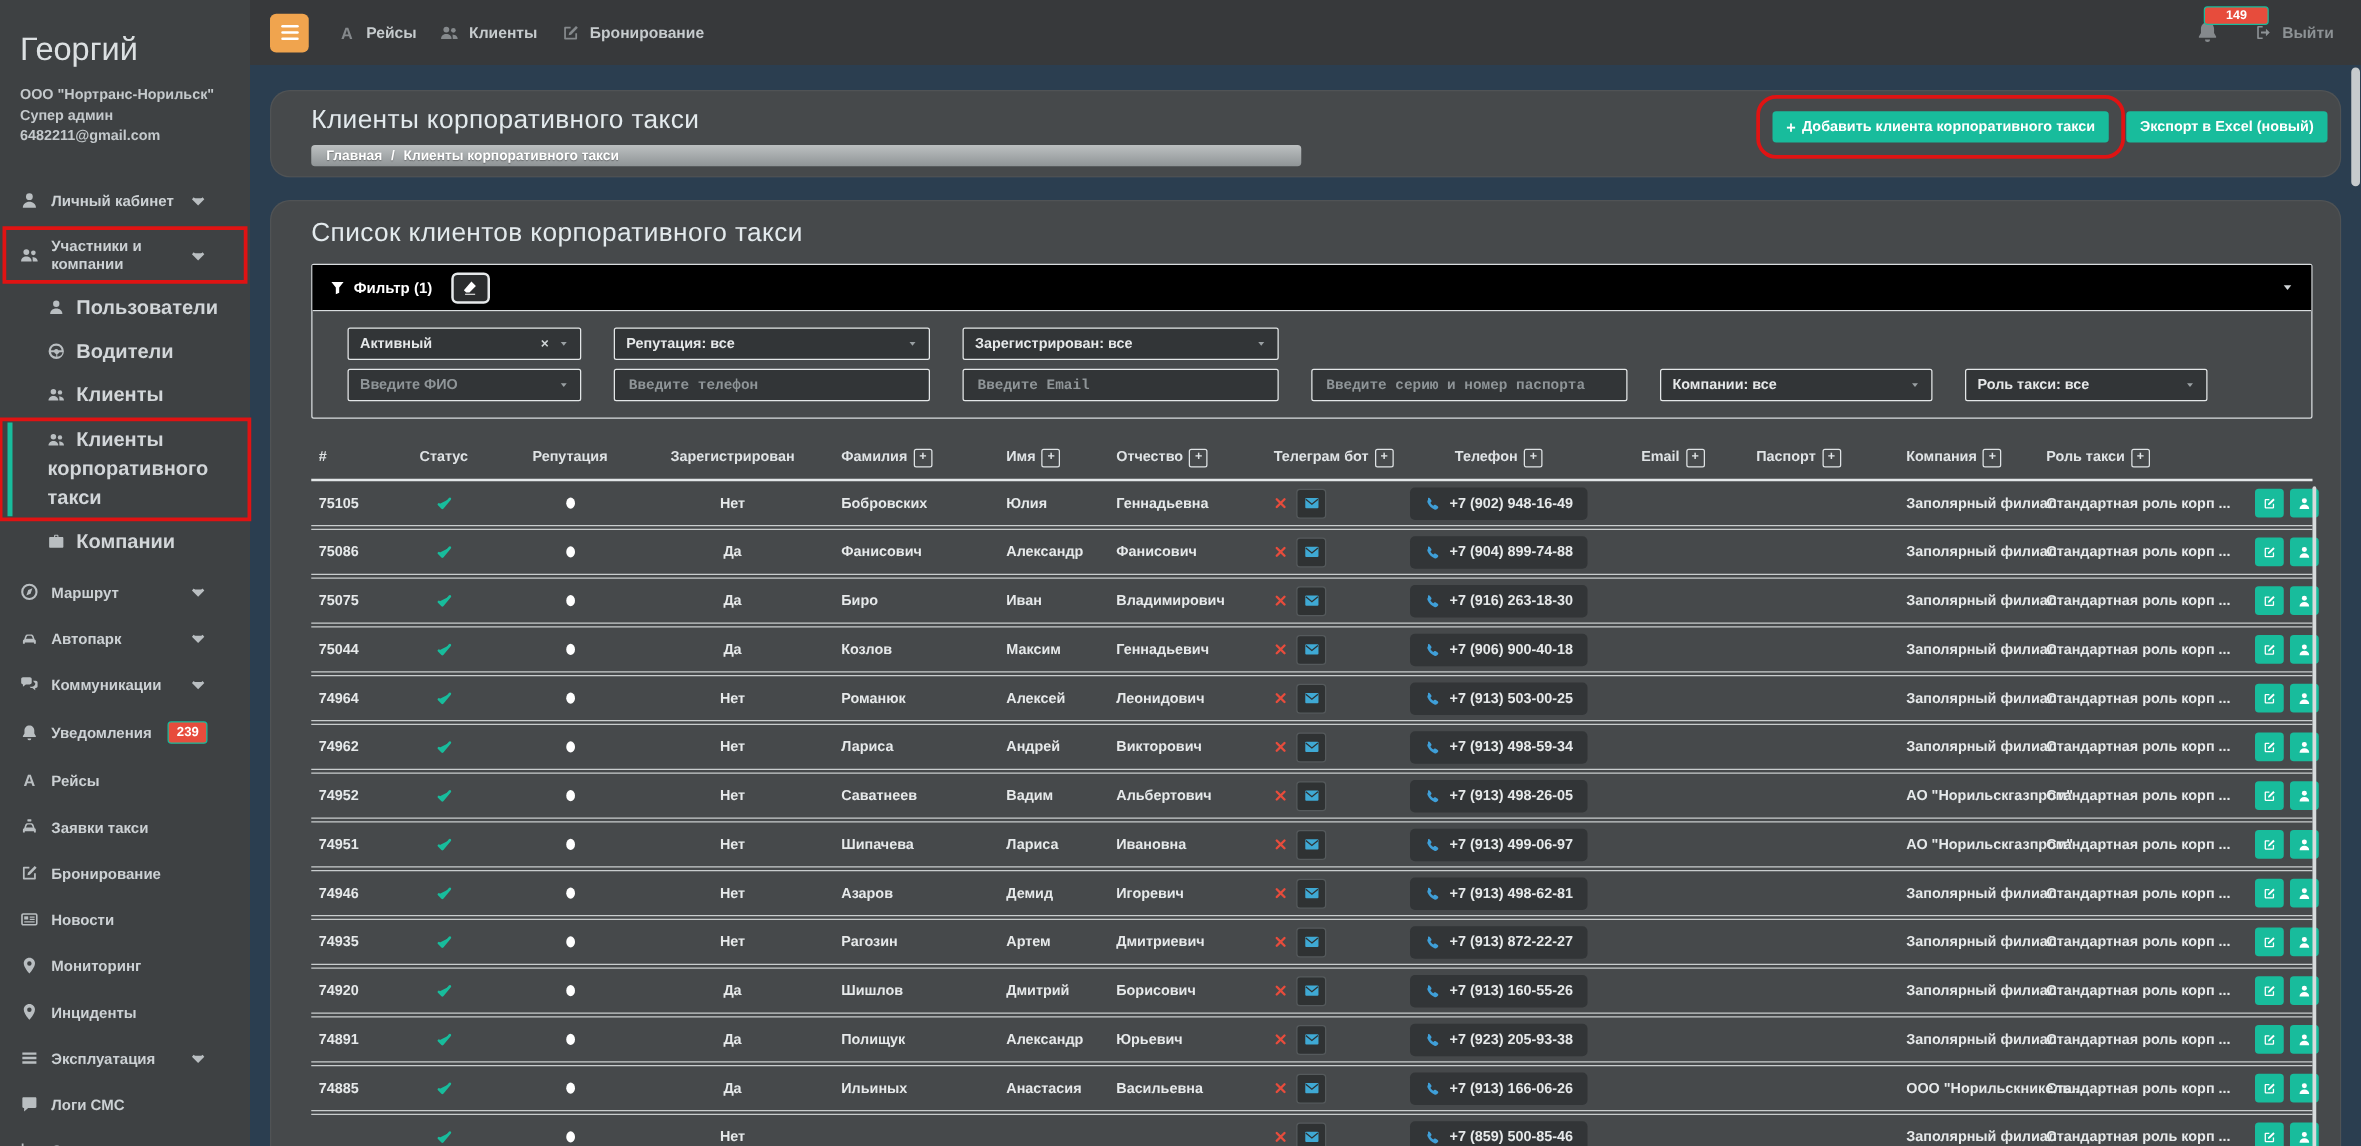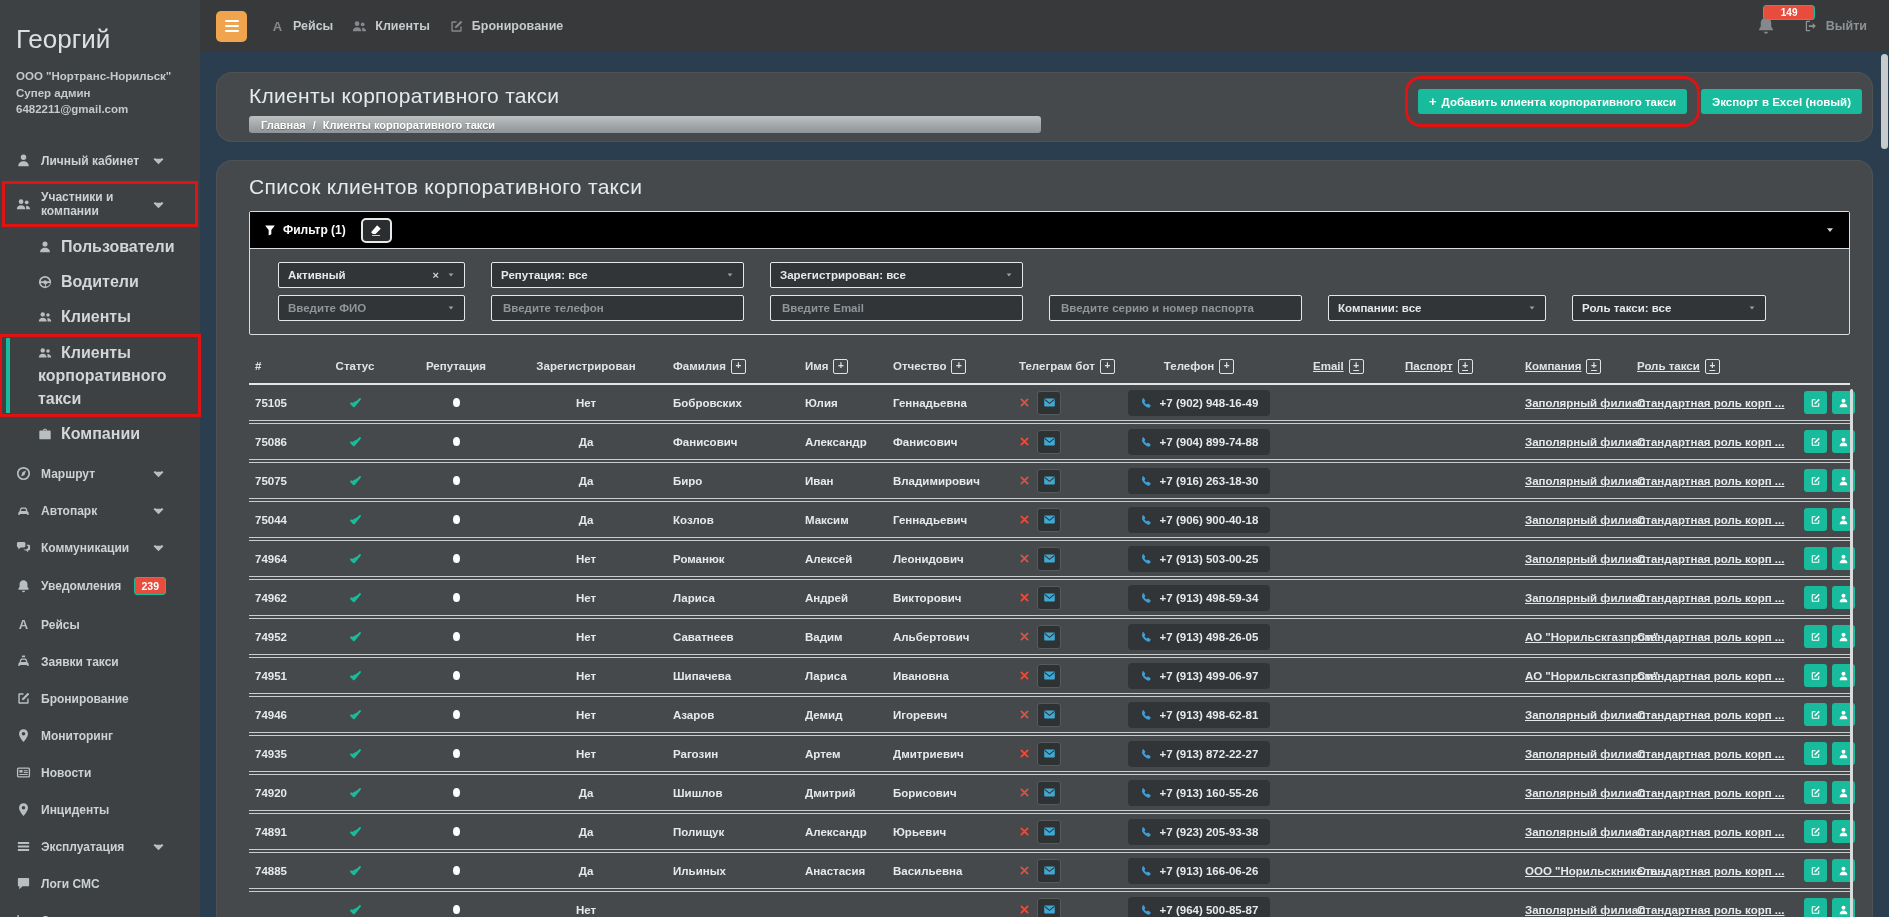--- a/index.html
+++ b/index.html
@@ -59,40 +59,40 @@
   .filter-label{font-size:12px;font-weight:700;display:flex;align-items:center;gap:7px;}
   .filter-label .ic{width:12px;height:12px;}
   .eraser-btn{width:31px;height:25px;background:#2b2d2e;border:2px solid #e6e9ea;border-radius:5px;color:#fff;
     display:flex;align-items:center;justify-content:center;cursor:pointer;}
   .eraser-btn .ic{width:14px;height:14px;}
   .filter-caret{margin-left:auto;width:10px;height:10px;color:#cfd4d6;}
   .filter-body{padding:13px 14px 13px 28px;display:grid;
     grid-template-columns:187px 253px 253px 253px 218px 194px;column-gap:26px;row-gap:7px;}
   .f-input{height:26px;box-sizing:border-box;background:#323537;border:1px solid #e4e7e8;border-radius:2px;
     display:flex;align-items:center;padding:0 9px;font-size:11.5px;font-weight:700;color:#e6e8e9;gap:6px;cursor:pointer;}
-  .f-input input{background:transparent;border:none;outline:none;color:#e6e8e9;font-family:Liberation Sans, sans-serif;
+  .f-input input{background:transparent;border:none;outline:none;color:#e6e8e9;font-family:Liberation Mono, monospace;
     font-size:11.5px;font-weight:700;width:100%;}
   .f-input input::placeholder{color:#8f9598;opacity:1;}
   .f-ph{color:#8f9598;}
   .f-right{margin-left:auto;display:flex;align-items:center;gap:8px;}
   .f-x{color:#cfd4d6;font-size:11px;font-weight:700;line-height:1;}
   .f-caret{width:8px;height:8px;color:#9aa0a3;}
   
   :root{--cols:60px 92px 110px 150px 132px 88px 132px 80px 212px 92px 120px 112px 175px 1fr;}
   .table{margin-top:14px;}
   .t-head{display:grid;grid-template-columns:var(--cols);align-items:center;height:34px;
     border-bottom:2px solid #e2e6e7;color:#dfe3e5;font-size:11.5px;font-weight:700;}
   .th{display:flex;align-items:center;gap:5px;white-space:nowrap;}
   .sort-box{width:13px;height:13px;border:1px solid #dfe3e5;border-radius:2px;font-size:10px;line-height:11px;
     text-align:center;color:#dfe3e5;cursor:pointer;flex:0 0 13px;}
   .t-row{display:grid;grid-template-columns:var(--cols);align-items:center;height:35px;
     font-size:11.5px;font-weight:700;color:#e6e9ea;white-space:nowrap;}
   .t-sep{height:2px;border-top:1px solid #c9cdce;border-bottom:1px solid #c9cdce;}
   .cell{display:flex;align-items:center;}
-  .al{padding-left:12px;}.al8{padding-left:8px;text-decoration:underline;}.al6{padding-left:6px;}.ac{justify-content:center;align-items:center;}
+  .al{padding-left:12px;}.al8{padding-left:8px;}.al6{padding-left:6px;}.ac{justify-content:center;align-items:center;}
   .check-ic{width:13px;height:13px;color:#18bc9c;}
   .dot{width:7px;height:9px;background:#fff;border-radius:50%;}
   .tg-x{width:11px;height:11px;color:#e74c3c;}
   .tg-mail{width:22px;height:22px;background:#2f3233;border:1px solid #555a5c;border-radius:3px;
     display:flex;align-items:center;justify-content:center;color:#3fa9d4;margin-left:7px;cursor:pointer;}
   .tg-mail .ic{width:13px;height:13px;}
   .phone-pill{display:inline-flex;align-items:center;gap:8px;background:#323537;border-radius:4px;
     padding:7px 12px;cursor:pointer;}
   .phone-pill .ic{width:12px;height:12px;color:#3f9fd8;}
   .actions{display:flex;gap:5px;justify-content:flex-end;padding-right:2px;}
@@ -239,34 +239,34 @@
             <svg viewBox="0 0 16 16">
               <path d="M13.5 8v4.5c0 .6-.4 1-1 1h-9c-.6 0-1-.4-1-1v-9c0-.6.4-1 1-1H8V4H4v8h8V8z"></path>
               <path d="M6.8 7.7L12.6 1.9l1.6 1.6-5.8 5.8-2.1.5z"></path>
             </svg>
           </span>
           <span>Бронирование</span>
         </div>
         <div class="side-item">
           <span class="ic ">
             <svg viewBox="0 0 16 16">
-              <path fill-rule="evenodd" clip-rule="evenodd" d="M8 1.2c2.7 0 4.8 2.1 4.8 4.8 0 3.6-4.8 8.8-4.8 8.8S3.2 9.6 3.2 6C3.2 3.3 5.3 1.2 8 1.2zm0 3a1.9 1.9 0 100 3.8A1.9 1.9 0 008 4.2z"></path>
-            </svg>
-          </span>
-          <span>Мониторинг</span>
+              <rect x="1.7" y="3.4" width="12.6" height="9.2" rx="1" fill="none" stroke="currentColor" stroke-width="1.4"></rect>
+              <rect x="3.6" y="5.4" width="3.4" height="2.7"></rect>
+              <path d="M8.3 5.5h4.2v1.1H8.3zm0 2h4.2v1.1H8.3zM3.6 9.6h8.9v1.1H3.6z"></path>
+            </svg>
+          </span>
+          <span>Новости</span>
         </div>
         <div class="side-item">
           <span class="ic ">
             <svg viewBox="0 0 16 16">
-              <rect x="1.7" y="3.4" width="12.6" height="9.2" rx="1" fill="none" stroke="currentColor" stroke-width="1.4"></rect>
-              <rect x="3.6" y="5.4" width="3.4" height="2.7"></rect>
-              <path d="M8.3 5.5h4.2v1.1H8.3zm0 2h4.2v1.1H8.3zM3.6 9.6h8.9v1.1H3.6z"></path>
-            </svg>
-          </span>
-          <span>Новости</span>
+              <path fill-rule="evenodd" clip-rule="evenodd" d="M8 1.2c2.7 0 4.8 2.1 4.8 4.8 0 3.6-4.8 8.8-4.8 8.8S3.2 9.6 3.2 6C3.2 3.3 5.3 1.2 8 1.2zm0 3a1.9 1.9 0 100 3.8A1.9 1.9 0 008 4.2z"></path>
+            </svg>
+          </span>
+          <span>Мониторинг</span>
         </div>
         <div class="side-item">
           <span class="ic ">
             <svg viewBox="0 0 16 16">
               <path fill-rule="evenodd" clip-rule="evenodd" d="M8 1.2c2.7 0 4.8 2.1 4.8 4.8 0 3.6-4.8 8.8-4.8 8.8S3.2 9.6 3.2 6C3.2 3.3 5.3 1.2 8 1.2zm0 3a1.9 1.9 0 100 3.8A1.9 1.9 0 008 4.2z"></path>
             </svg>
           </span>
           <span>Инциденты</span>
         </div>
         <div class="side-item">
@@ -1419,21 +1419,21 @@
                   </span>
                 </span>
               </div>
               <div class="cell ac">
                 <span class="phone-pill">
                   <span class="ic ">
                     <svg viewBox="0 0 16 16">
                       <path d="M3.2 2.1c.6-.6 1.6-.5 2.1.2l1.4 2c.4.6.3 1.4-.2 1.9l-.7.7c.7 1.3 1.9 2.5 3.2 3.2l.7-.7c.5-.5 1.3-.6 1.9-.2l2 1.4c.7.5.8 1.5.2 2.1l-.9.9c-.7.7-1.8.9-2.8.5-3.2-1.4-6-4.1-7.4-7.4-.4-1-.2-2.1.5-2.8z"></path>
                     </svg>
                   </span>
-                  <span>+7 (964) 500-85-87</span>
+                  <span>+7 (859) 500-85-46</span>
                 </span>
               </div>
               <div class="cell al8"></div>
               <div class="cell al8"></div>
               <div class="cell al8">Заполярный филиал</div>
               <div class="cell al8">Стандартная роль корп ...</div>
               <div class="cell actions">
                 <button class="act-btn">
                   <span class="ic ">
                     <svg viewBox="0 0 16 16">

